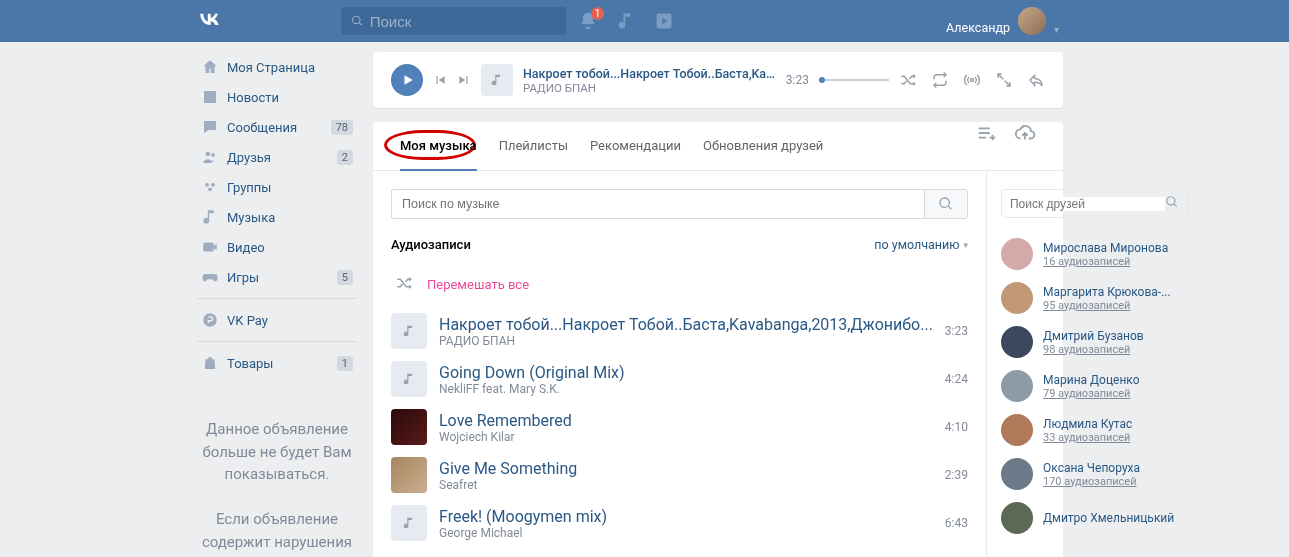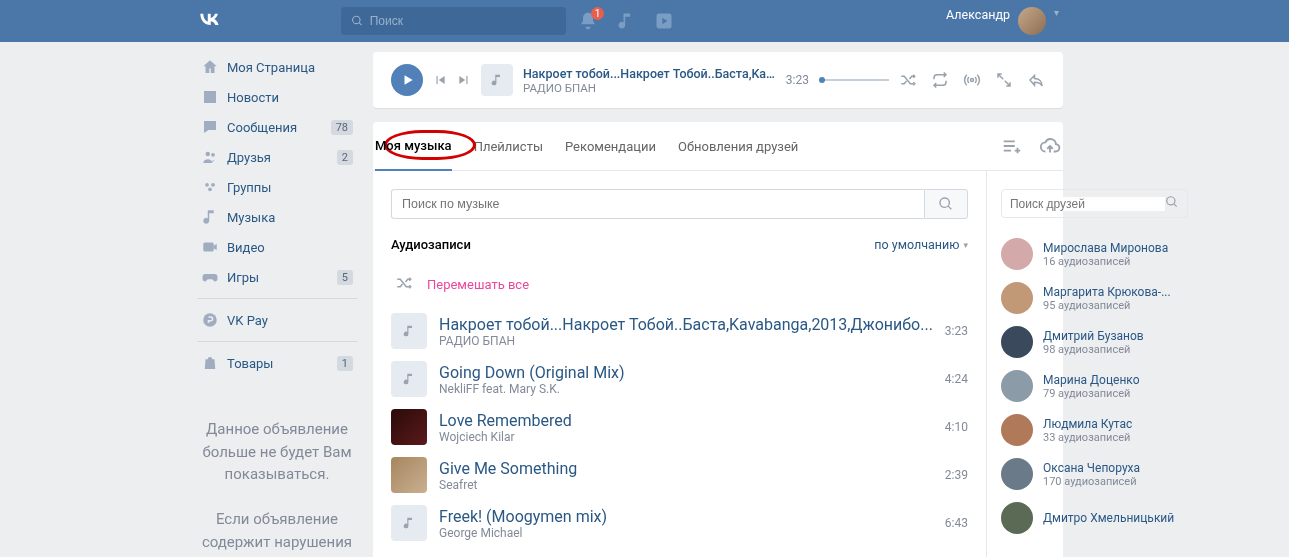--- a/index.html
+++ b/index.html
@@ -3,27 +3,27 @@
 <meta charset="utf-8">
 <style>
 * { margin: 0; padding: 0; box-sizing: border-box; }
 body { font-family: -apple-system, BlinkMacSystemFont, "Segoe UI", Roboto, Helvetica, Arial, sans-serif; font-size: 13px; color: #2a5885; background: #edeef0; width: 1289px; }
 a { color: #2a5885; text-decoration: none; }
 
 
 .topbar { background: #4a76a8; height: 42px; display: flex; align-items: center; padding: 0 0 0 197px; position: relative; }
 .logo { color: #fff; font-size: 22px; font-weight: 700; margin-right: 120px; letter-spacing: -1px; }
 .search-box { display: flex; align-items: center; background: #3e6898; border-radius: 4px; height: 28px; width: 225px; padding: 0 10px; color: #9ab1cc; }
-.search-box input { background: transparent; border: none; color: #fff; outline: none; margin-left: 6px; font-size: 12px; width: 100%; }
+.search-box input { background: transparent; border: none; color: #fff; outline: none; margin-left: 6px; font-size: 15px; width: 100%; }
 .search-box input::placeholder { color: #9ab1cc; }
 .top-icons { display: flex; align-items: center; margin-left: 12px; gap: 18px; }
 .top-ic { color: #7a9dc3; position: relative; cursor: pointer; }
 .top-ic svg { width: 20px; height: 20px; display: block; }
 .badge-red { position: absolute; top: -4px; right: -6px; background: #e5614e; color: #fff; font-size: 10px; border-radius: 8px; padding: 0 3px; line-height: 13px; min-width: 13px; text-align: center; }
-.top-user { position: absolute; right: 230px; display: flex; align-items: flex-start; gap: 8px; color: #fff; font-size: 12.5px; cursor: pointer; }
+.top-user { position: absolute; right: 230px; display: flex; align-items: flex-end; gap: 8px; color: #fff; font-size: 12.5px; cursor: pointer; }
 .top-user .ava { width: 28px; height: 28px; border-radius: 50%; background: linear-gradient(135deg,#c8a88a,#8b6d52); }
 .top-user .chev { color: #9ab1cc; font-size: 10px; }
 
 
 .wrap { display: flex; padding: 10px 0 0 197px; gap: 16px; align-items: flex-start; }
 
 
 .leftnav { width: 160px; }
 .leftnav .item { display: flex; align-items: center; gap: 8px; padding: 6px 4px; color: #2a5885; cursor: pointer; position: relative; }
 .leftnav .ic { width: 18px; height: 18px; color: #a0adc0; display: flex; align-items: center; justify-content: center; }
@@ -45,21 +45,21 @@
 .np-title { color: #2a5885; font-weight: 500; font-size: 12.5px; white-space: nowrap; overflow: hidden; text-overflow: ellipsis; }
 .np-artist { color: #828a99; font-size: 11.5px; }
 .np-time { color: #828a99; font-size: 12px; }
 .np-vol { width: 70px; height: 2px; background: #c5d0db; position: relative; }
 .np-vol::before { content: ""; position: absolute; left: 0; top: -2px; width: 6px; height: 6px; border-radius: 50%; background: #5181b8; }
 .np-actions { display: flex; gap: 14px; color: #99a2ad; }
 .np-actions span { cursor: pointer; }
 .np-actions svg { width: 18px; height: 18px; display: block; }
 
 .content { background: #fff; border-radius: 4px; box-shadow: 0 1px 0 rgba(0,0,0,0.07); }
-.tabs { display: flex; align-items: center; border-bottom: 1px solid #e7e8ec; padding: 0 2px; position: relative; }
+.tabs { display: flex; align-items: flex-start; border-bottom: 1px solid #e7e8ec; padding: 0 27px; position: relative; }
 .tab { padding: 16px 0; margin-right: 22px; color: #656565; cursor: pointer; font-size: 13px; }
 .tab.active { color: #000; font-weight: 500; border-bottom: 2px solid #5181b8; margin-bottom: -1px; position: relative; }
 .tab-highlight { position: absolute; border: 3px solid #d20000; border-radius: 50%/60%; width: 92px; height: 30px; left: 11px; top: 8px; pointer-events: none; }
 .tab-right { margin-left: auto; display: flex; gap: 16px; color: #99a2ad; }
 .tab-right span { cursor: pointer; }
 .tab-right svg { width: 22px; height: 22px; display: block; }
 
 .content-inner { display: flex; }
 .content-left { flex: 1; padding: 18px; }
 .content-right { width: 230px; border-left: 1px solid #e7e8ec; padding: 18px 14px; }
@@ -87,21 +87,21 @@
 .track .dur { color: #828a99; font-size: 12px; }
 
 .friend-search { display: flex; align-items: center; border: 1px solid #e7e8ec; border-radius: 4px; padding: 5px 8px; margin-bottom: 14px; }
 .friend-search input { border: none; outline: none; flex: 1; font-size: 12px; }
 .friend-search .fsic { color: #99a2ad; }
 .friend-search svg { width: 14px; height: 14px; }
 
 .friend { display: flex; align-items: center; gap: 10px; padding: 6px 0; cursor: pointer; }
 .friend .fava { width: 32px; height: 32px; border-radius: 50%; flex-shrink: 0; }
 .friend .fname { color: #2a5885; font-size: 12px; white-space: nowrap; overflow: hidden; text-overflow: ellipsis; }
-.friend .fcount { color: #828a99; font-size: 11px; }
+.friend .fcount { color: #828a99; font-size: 11px; text-decoration: underline; }
 </style>
 </head>
 <body>
 
 <div class="topbar">
   <div class="logo">
     <svg viewBox="0 0 24 24" width="24" height="24" fill="#fff">
         <path d="M13.5 18c-6 0-10-4.2-10.2-11.2h3c.1 5 2.6 7.3 4.5 7.8V6.8h2.9v4.3c1.8-.2 3.7-2.3 4.3-4.3h2.9c-.5 2.5-2.3 4.5-3.6 5.3 1.3.7 3.4 2.4 4.2 5.9h-3.2c-.6-2-2.1-3.6-4.6-3.8V18h-.2z"></path>
       </svg>
   </div>

